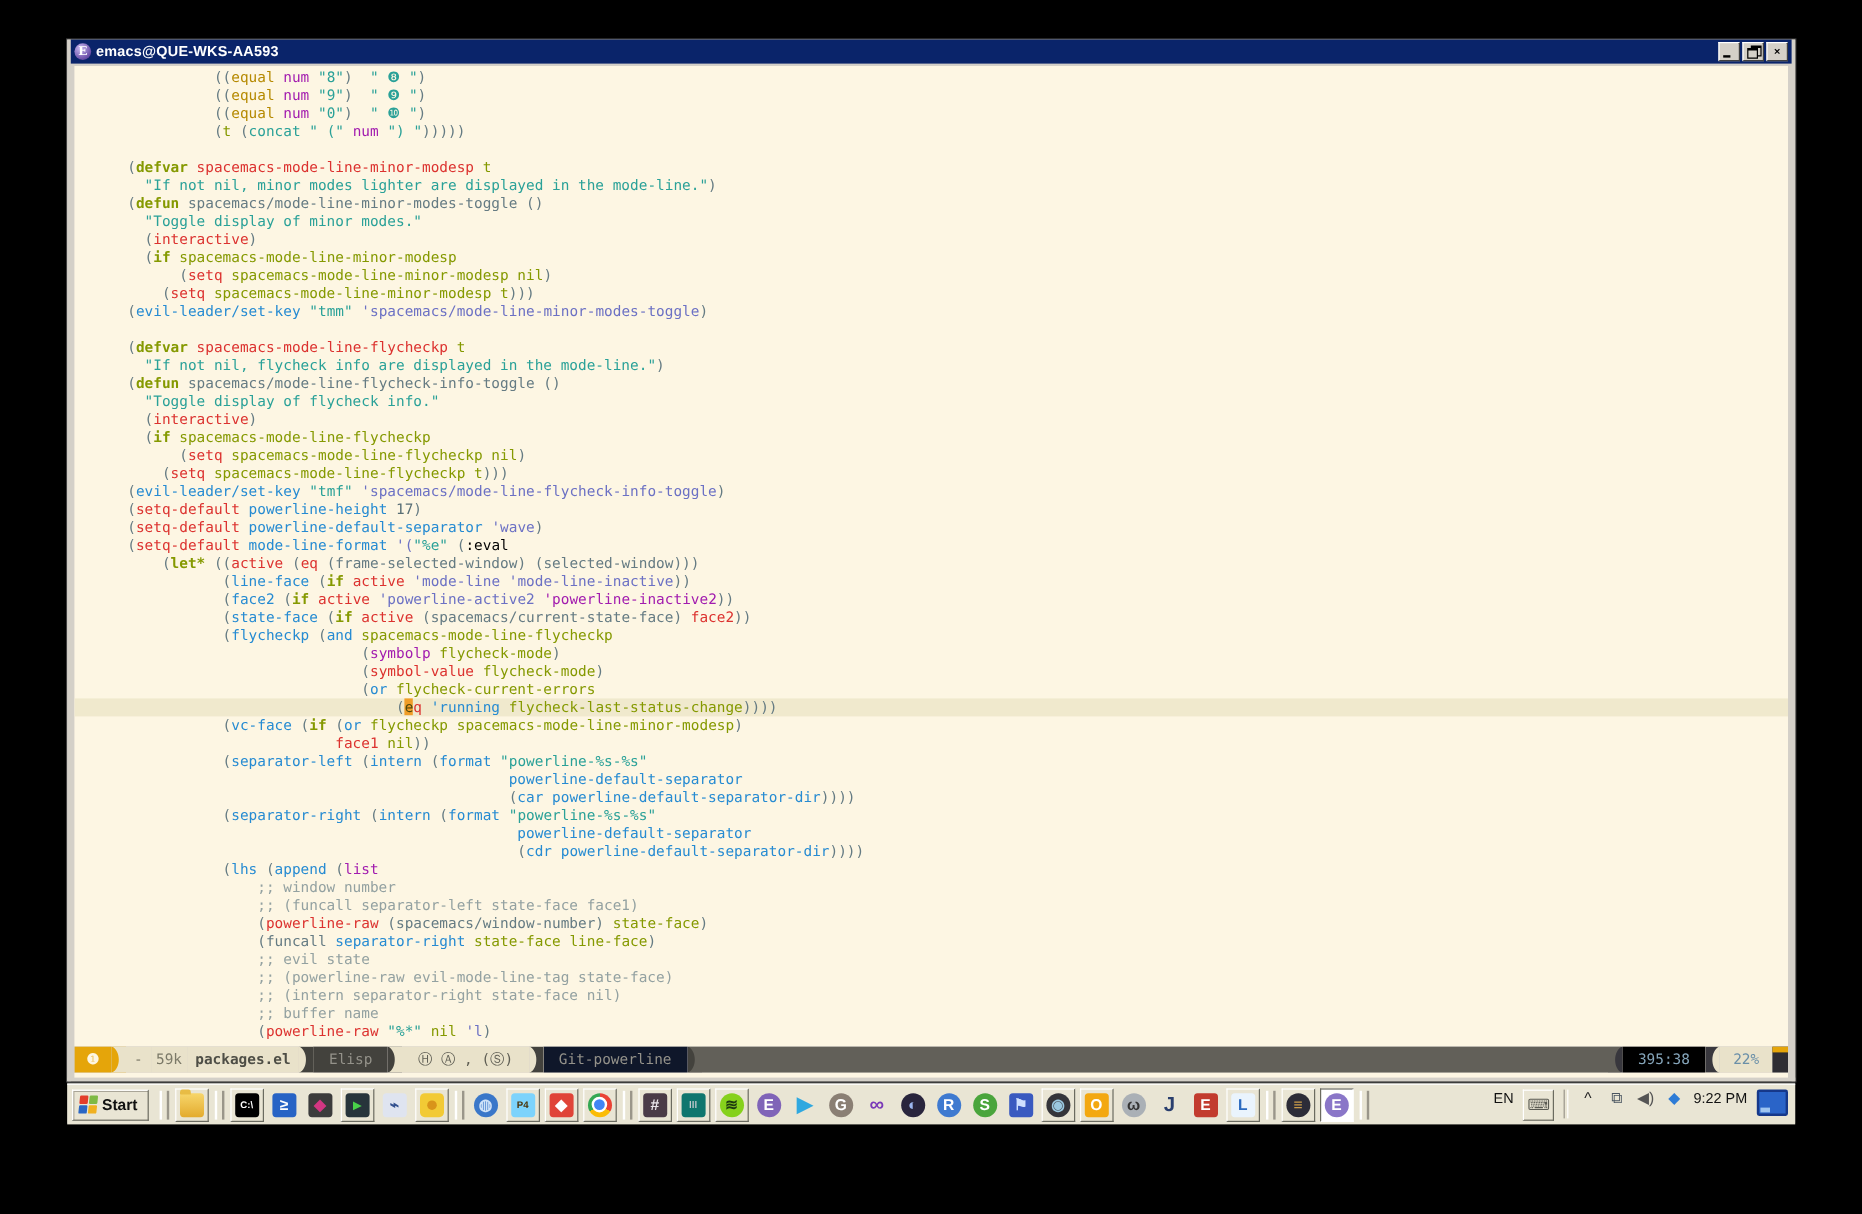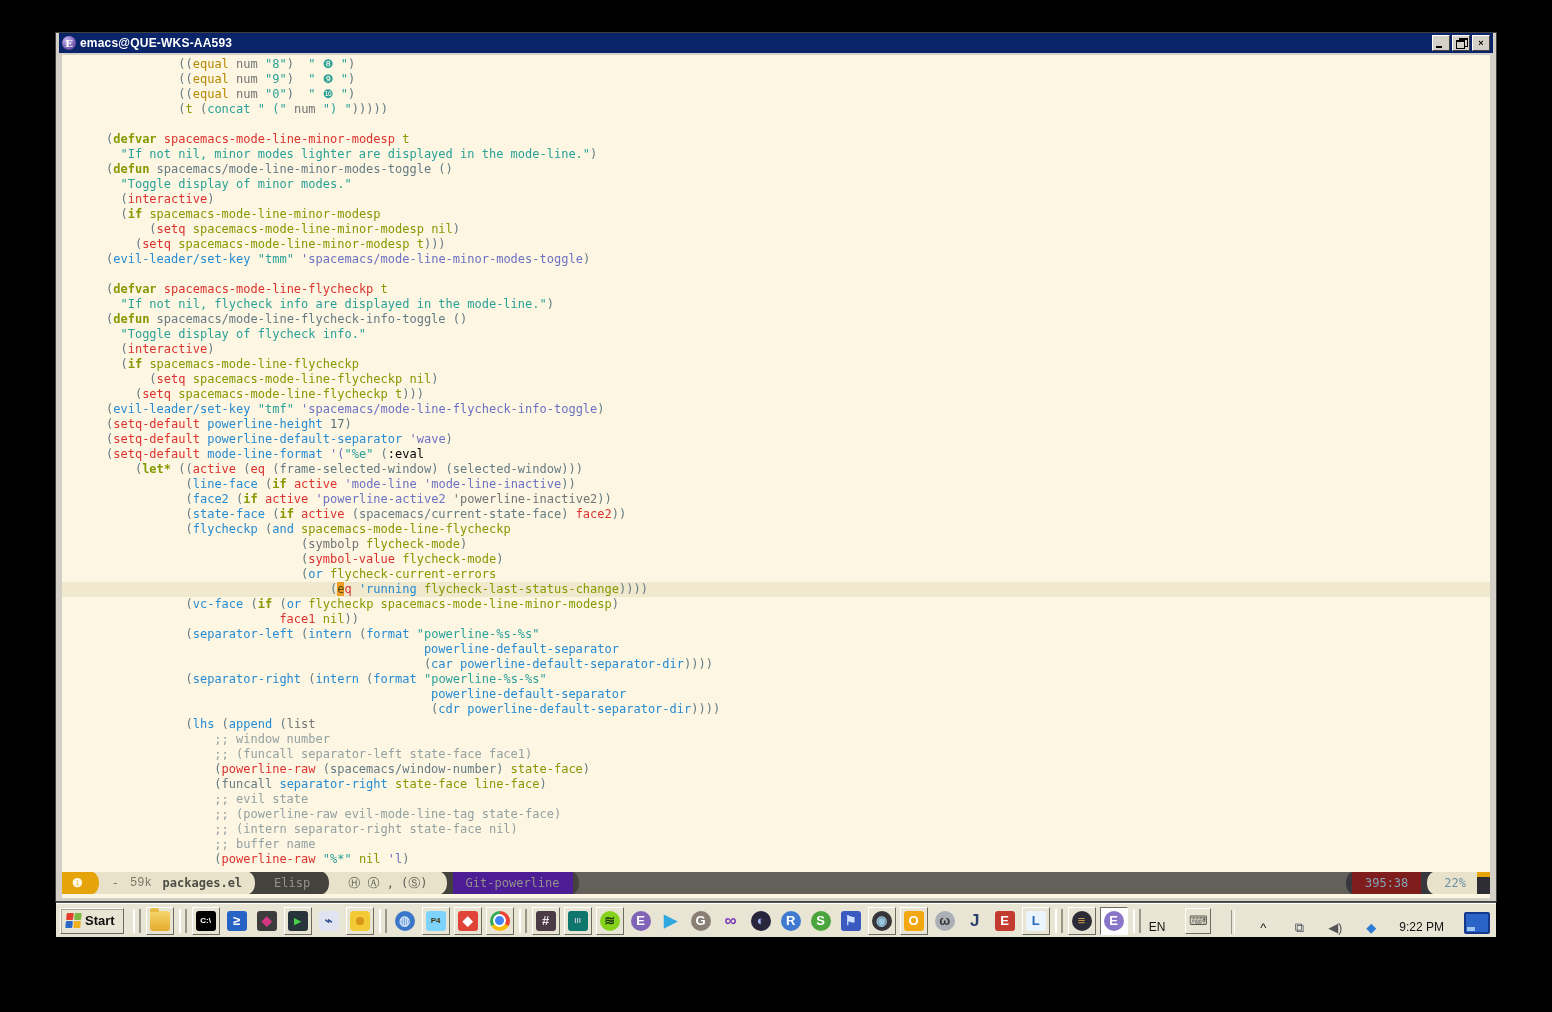--- a/index.html
+++ b/index.html
@@ -25,21 +25,21 @@
   .code{position:absolute;inset:0;padding-top:2px;font-family:"DejaVu Sans Mono",monospace;font-size:12px;line-height:15px;}
   .cl{height:15px;white-space:pre;padding-left:44px;}
   .cl.hl{background:#f0e9cd;}
   .tk-d{color:#657b83}
   .tk-k{color:#859900;font-weight:bold}
   .tk-g{color:#859900}
   .tk-f{color:#268bd2}
   .tk-r{color:#dc322f}
   .tk-s{color:#2aa198}
   .tk-v{color:#6c71c4}
-  .tk-m{color:#737373}
+  .tk-m{color:#a21caf}
   .tk-c{color:#93a1a1}
   .tk-y{color:#b58900}
   .tk-n{color:#586e75}
   .tk-b{color:#000000;font-weight:normal}
   .tk-cur{background:#f09d28;color:#50480a;}
 
   
   .modeline{position:absolute;left:3px;right:3px;top:839px;height:22px;display:flex;align-items:stretch;overflow:hidden;
             font-family:"DejaVu Sans Mono",monospace;font-size:12px;}
   .mseg{display:flex;align-items:center;white-space:nowrap;}
@@ -68,21 +68,21 @@
   .qi .tile.sq{border-radius:3px;}
   .qi .tile.round{border-radius:50%;}
   .qi .tile.small{font-size:8px;letter-spacing:0;}
   .qi .tile.none{font-size:17px;}
   .tile.folder{background:linear-gradient(#f7d66b,#e3ab2e);border-radius:2px 3px 3px 3px;position:relative;}
   .tile.folder::before{content:"";position:absolute;left:0;top:-3px;width:9px;height:4px;background:#e8bc45;border-radius:2px 2px 0 0;}
   .tile.duck{background:#f2ca35;border-radius:4px;position:relative;}
   .tile.duck::after{content:"";width:8px;height:8px;background:#d9941a;border-radius:50%;}
   .tile.chrome{border-radius:50%;background:conic-gradient(#ea4335 0 120deg,#fbbc05 0 240deg,#34a853 0 360deg);position:relative;}
   .tile.chrome::after{content:"";width:9px;height:9px;border-radius:50%;background:#4286f5;border:2px solid #fff;}
-  .tray{margin-left:auto;display:flex;align-items:flex-end;gap:20px;padding-right:2px;}
+  .tray{margin-left:auto;display:flex;align-items:flex-start;gap:8px;padding-right:2px;}
   .tray-label{font-size:12px;color:#111;}
   .tray-ico{font-size:13px;line-height:1;display:flex;align-items:center;justify-content:center;min-width:16px;}
   .tray-ico.box{width:24px;height:24px;border:1px solid;border-color:#fff #6b6b60 #6b6b60 #fff;}
   .tray-div{width:2px;height:24px;border-left:1px solid #9a968a;border-right:1px solid #fff;}
   .monitor{width:22px;height:18px;background:#2a64c8;border:2px solid #16388a;border-radius:2px;position:relative;}
   .monitor::after{content:"";position:absolute;left:1px;bottom:1px;width:8px;height:4px;background:#9ec4f0;}
 </style>
 </head>
 <body>
 
@@ -165,21 +165,21 @@
 
     <div class="modeline">
         <div class="mseg bold" style="background: rgb(229, 165, 10); color: rgb(253, 246, 227); padding: 0px 10px;">❶</div>
         <div class="msep">
           <svg width="12" height="22" viewBox="0 0 12 22">
             <rect width="12" height="22" fill="#e5a50a"></rect>
             <path d="M0,0 C8,3 8,19 0,22 L12,22 L12,0 Z" fill="#e9e2ca"></path>
           </svg>
         </div>
         <div class="mseg" style="background: rgb(233, 226, 202); color: rgb(123, 121, 104); padding: 0px 7px;">-</div>
-        <div class="mseg" style="background: rgb(233, 226, 202); color: rgb(123, 121, 104); padding: 0px 4px; font-family: Liberation Mono, monospace;">59k</div>
+        <div class="mseg" style="background: rgb(233, 226, 202); color: rgb(123, 121, 104); padding: 0px 4px;">59k</div>
         <div class="mseg bold" style="background: rgb(233, 226, 202); color: rgb(78, 78, 70); padding: 0px 7px;">packages.el</div>
         <div class="msep">
           <svg width="12" height="22" viewBox="0 0 12 22">
             <rect width="12" height="22" fill="#e9e2ca"></rect>
             <path d="M0,0 C8,3 8,19 0,22 L12,22 L12,0 Z" fill="#43423d"></path>
           </svg>
         </div>
         <div class="mseg" style="background: rgb(67, 66, 61); color: rgb(148, 146, 138); padding: 0px 13px;">Elisp</div>
         <div class="msep">
           <svg width="12" height="22" viewBox="0 0 12 22">
@@ -187,35 +187,35 @@
             <path d="M0,0 C8,3 8,19 0,22 L12,22 L12,0 Z" fill="#e9e2ca"></path>
           </svg>
         </div>
         <div class="mseg" style="background: rgb(233, 226, 202); color: rgb(95, 94, 84); padding: 0px 13px;">Ⓗ Ⓐ , (Ⓢ)</div>
         <div class="msep">
           <svg width="12" height="22" viewBox="0 0 12 22">
             <rect width="12" height="22" fill="#e9e2ca"></rect>
             <path d="M0,0 C8,3 8,19 0,22 L12,22 L12,0 Z" fill="#43423d"></path>
           </svg>
         </div>
-        <div class="mseg" style="background: #4c1d95; color: rgb(148, 146, 138); padding: 0px 13px;">Git-powerline</div>
+        <div class="mseg" style="background: #0f172a; color: rgb(148, 146, 138); padding: 0px 13px;">Git-powerline</div>
         <div class="msep">
           <svg width="12" height="22" viewBox="0 0 12 22">
             <rect width="12" height="22" fill="#43423d"></rect>
             <path d="M0,0 C8,3 8,19 0,22 L12,22 L12,0 Z" fill="#626059"></path>
           </svg>
         </div>
         <div class="mseg" style="background: rgb(98, 96, 89); color: rgb(98, 96, 89); flex: 1 1 0%; padding: 0px;"></div>
         <div class="msep">
           <svg width="12" height="22" viewBox="0 0 12 22">
             <rect width="12" height="22" fill="#38373d"></rect>
             <path d="M12,0 C4,3 4,19 12,22 L0,22 L0,0 Z" fill="#626059"></path>
           </svg>
         </div>
-        <div class="mseg" style="background: #7f1d1d; color: rgb(133, 165, 186); padding: 0px 13px;">395:38</div>
+        <div class="mseg" style="background: #000000; color: rgb(133, 165, 186); padding: 0px 13px;">395:38</div>
         <div class="msep">
           <svg width="12" height="22" viewBox="0 0 12 22">
             <rect width="12" height="22" fill="#e9e2ca"></rect>
             <path d="M12,0 C4,3 4,19 12,22 L0,22 L0,0 Z" fill="#38373d"></path>
           </svg>
         </div>
         <div class="mseg" style="background: rgb(233, 226, 202); color: rgb(106, 143, 168); padding: 0px 11px;">22%</div>
         <div class="hud" style="background: rgb(46, 45, 51);"></div>
       </div>
     <div class="echo"></div>

